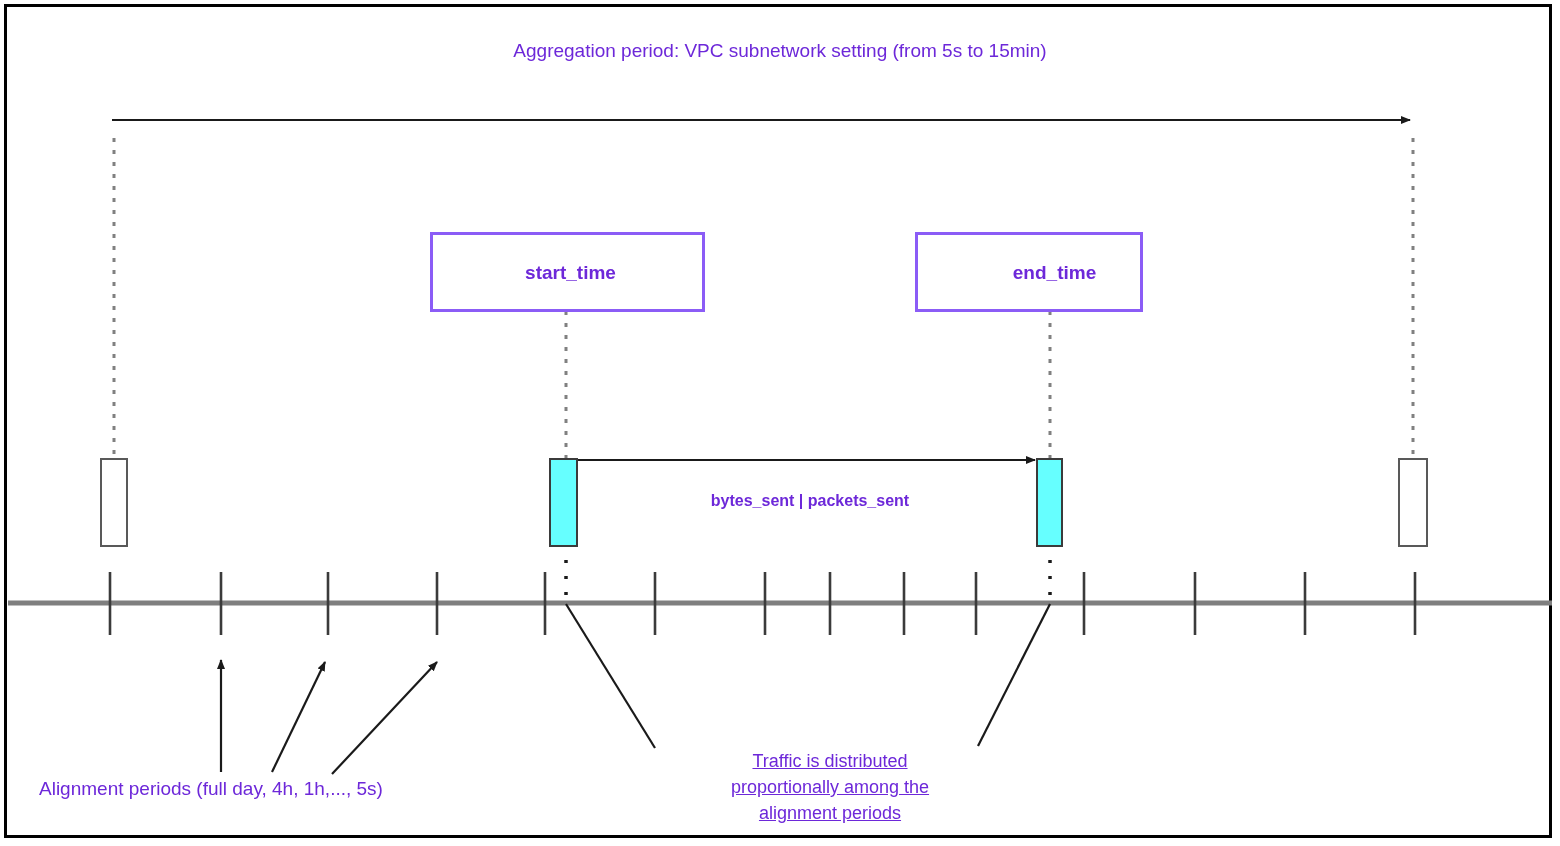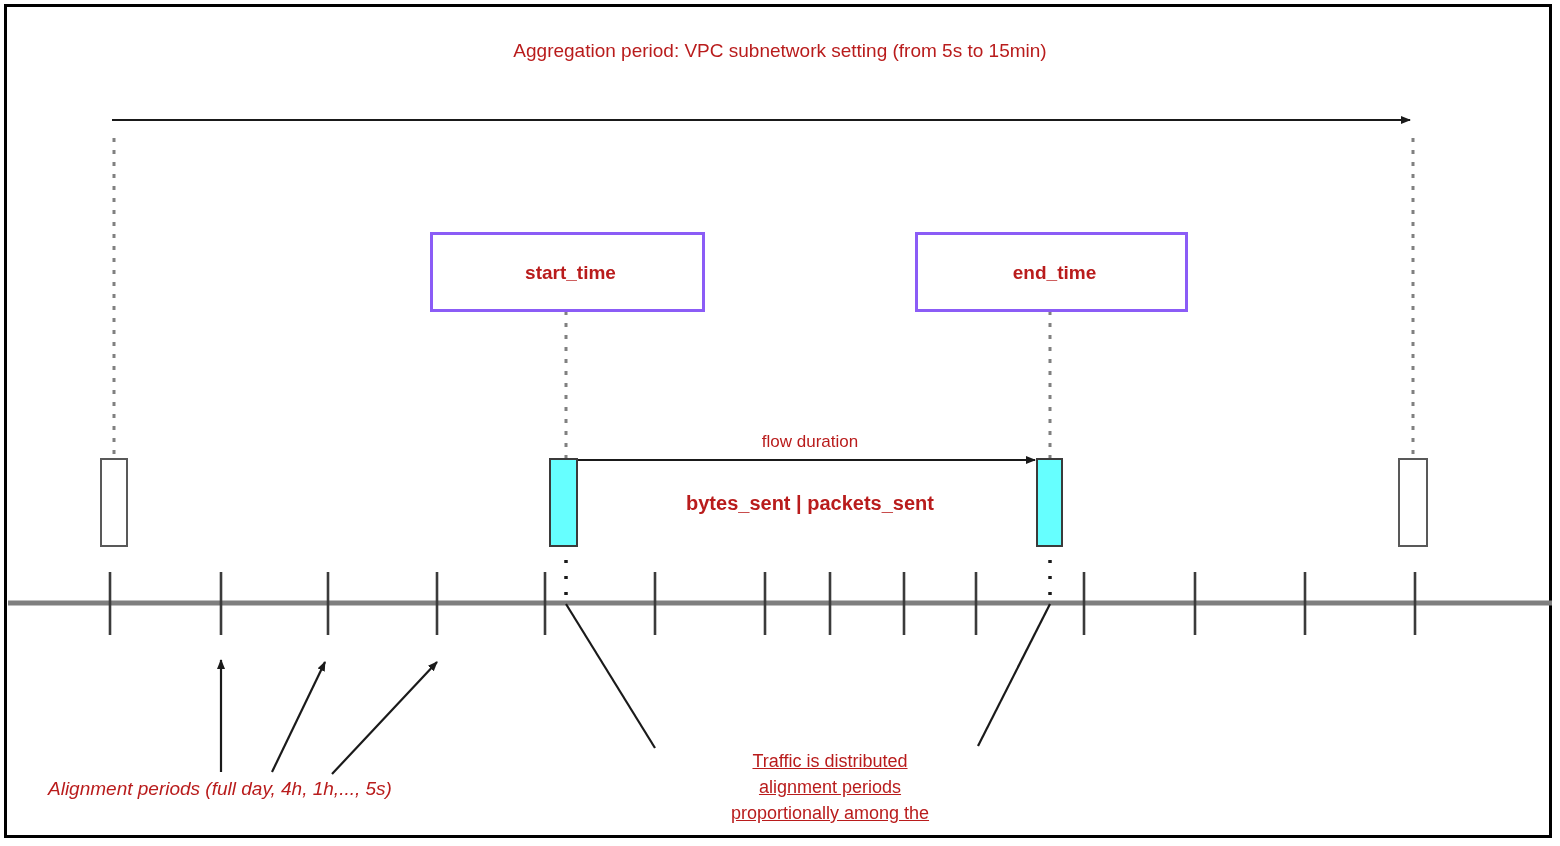--- a/index.html
+++ b/index.html
@@ -28,38 +28,38 @@
   }
   svg#diagram {
     position: absolute;
     left: 0;
     top: 0;
     width: 1560px;
     height: 846px;
   }
   .lbl {
     position: absolute;
-    color: #b91c1c;
+    color: #6d28d9;
     white-space: nowrap;
   }
   .title-text {
     font-size: 19px;
     text-align: center;
   }
   .box-label {
     font-size: 19px;
     font-weight: bold;
     text-align: center;
   }
   .flow-label {
     font-size: 17px;
     text-align: center;
   }
   .metric-label {
-    font-size: 20px;
+    font-size: 16px;
     font-weight: bold;
     text-align: center;
   }
   .align-label {
     font-size: 19px;
     text-align: left;
   }
   .note-label {
     font-size: 18px;
     text-align: center;
@@ -141,35 +141,34 @@
     <line x1="566" y1="604" x2="655" y2="748" stroke="#1a1a1a" stroke-width="2.2"></line>
     <line x1="1050" y1="604" x2="978" y2="746" stroke="#1a1a1a" stroke-width="2.2"></line>
   </svg>
 
   <div class="lbl title-text" style="left:430px; top:40px; width:700px;">Aggregation period: VPC subnetwork setting (from 5s to 15min)</div>
 
   <div class="period-box" style="left:430px; top:232px; width:275px; height:80px;">
     <div class="lbl box-label" style="left:0; top:27px; width:275px;">start_time</div>
   </div>
 
-  <div class="period-box" style="left:915px; top:232px; width:273px; height:80px;">
+  <div class="period-box" style="left:915px; top:232px; width:228px; height:80px;">
     <div class="lbl box-label" style="left:0; top:27px; width:273px;">end_time</div>
   </div>
 
   <div class="evt-box" style="left:100px; top:458px; width:28px; height:89px;"></div>
   <div class="evt-box" style="left:1398px; top:458px; width:30px; height:89px;"></div>
 
   <div class="evt-box cyan" style="left:549px; top:458px; width:29px; height:89px;"></div>
   <div class="evt-box cyan" style="left:1036px; top:458px; width:27px; height:89px;"></div>
 
-  <div class="lbl flow-label" style="left:660px; top:432px; width:300px;">flow duration</div>
 
   <div class="lbl metric-label" style="left:610px; top:492px; width:400px;">bytes_sent | packets_sent</div>
 
-  <div class="lbl align-label" style="left:48px; top:778px; width:520px;font-style:italic;">Alignment periods (full day, 4h, 1h,..., 5s)</div>
+  <div class="lbl align-label" style="left:39px; top:778px; width:520px;">Alignment periods (full day, 4h, 1h,..., 5s)</div>
 
   <div class="lbl note-label" style="left:690px; top:748px; width:280px;">
     <div>Traffic is distributed</div>
+    <div>proportionally among the</div>
     <div>alignment periods</div>
-    <div>proportionally among the</div>
   </div>
 
 </div>
 
 </body></html>

